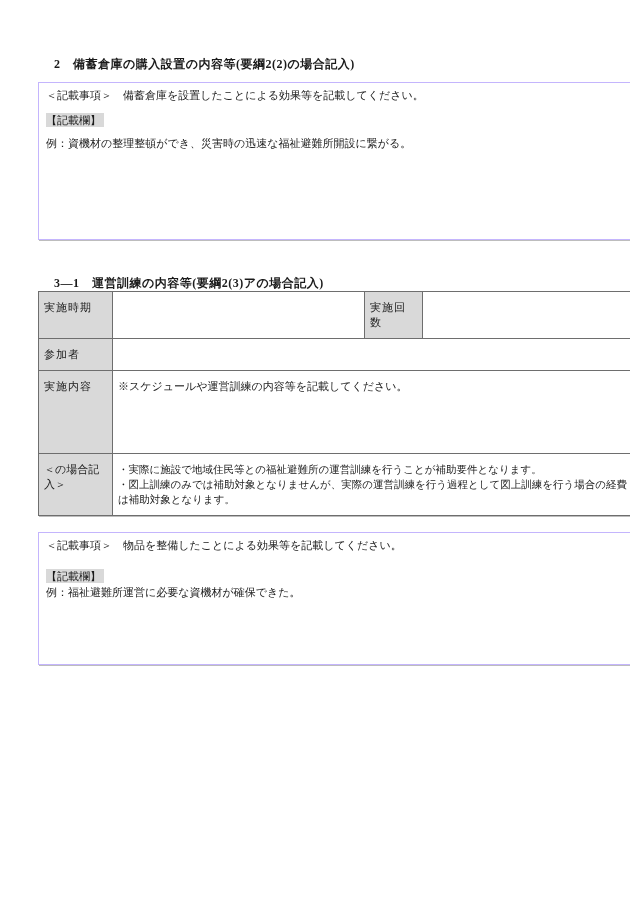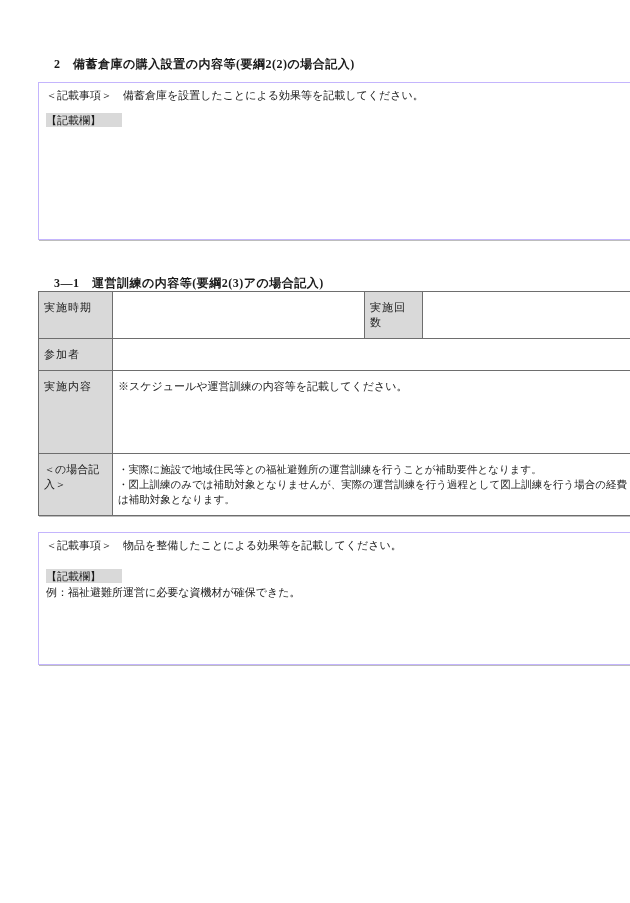--- a/index.html
+++ b/index.html
@@ -36,21 +36,21 @@
   }
   .box-line {
     position: absolute;
     left: 7px;
     right: 7px;
     line-height: 14px;
     white-space: nowrap;
   }
   .entry-label-hl {
     display: inline-block;
-    width: 76px;
+    width: 58px;
     background: #d9d9d9;
   }
   table.form-table {
     position: absolute;
     left: 14px;
     top: 291px;
     width: 601px;
     border-collapse: collapse;
     table-layout: fixed;
     font-size: 11px;
@@ -81,20 +81,21 @@
 
 <div class="page">
 
   <div class="sec-title" style="top:56px;">2　備蓄倉庫の購入設置の内容等(要綱2(2)の場合記入)</div>
 
   <div class="entry-box" style="top:82px; height:156px;">
     <div class="box-line" style="top:5px;">＜記載事項＞　備蓄倉庫を設置したことによる効果等を記載してください。</div>
     <div class="box-line" style="top:30px;">
       <span class="entry-label-hl">【記載欄】</span>
     </div>
+    <div class="box-line" style="top:53px;">例：資機材の整理整頓ができ、災害時の迅速な福祉避難所開設に繋がる。</div>
   </div>
 
   <div class="sec-title" style="top:275px;">3—1　運営訓練の内容等(要綱2(3)アの場合記入)</div>
 
   <table class="form-table">
     <colgroup>
       <col style="width:74px;">
       <col style="width:252px;">
       <col style="width:58px;">
       <col style="width:217px;">

